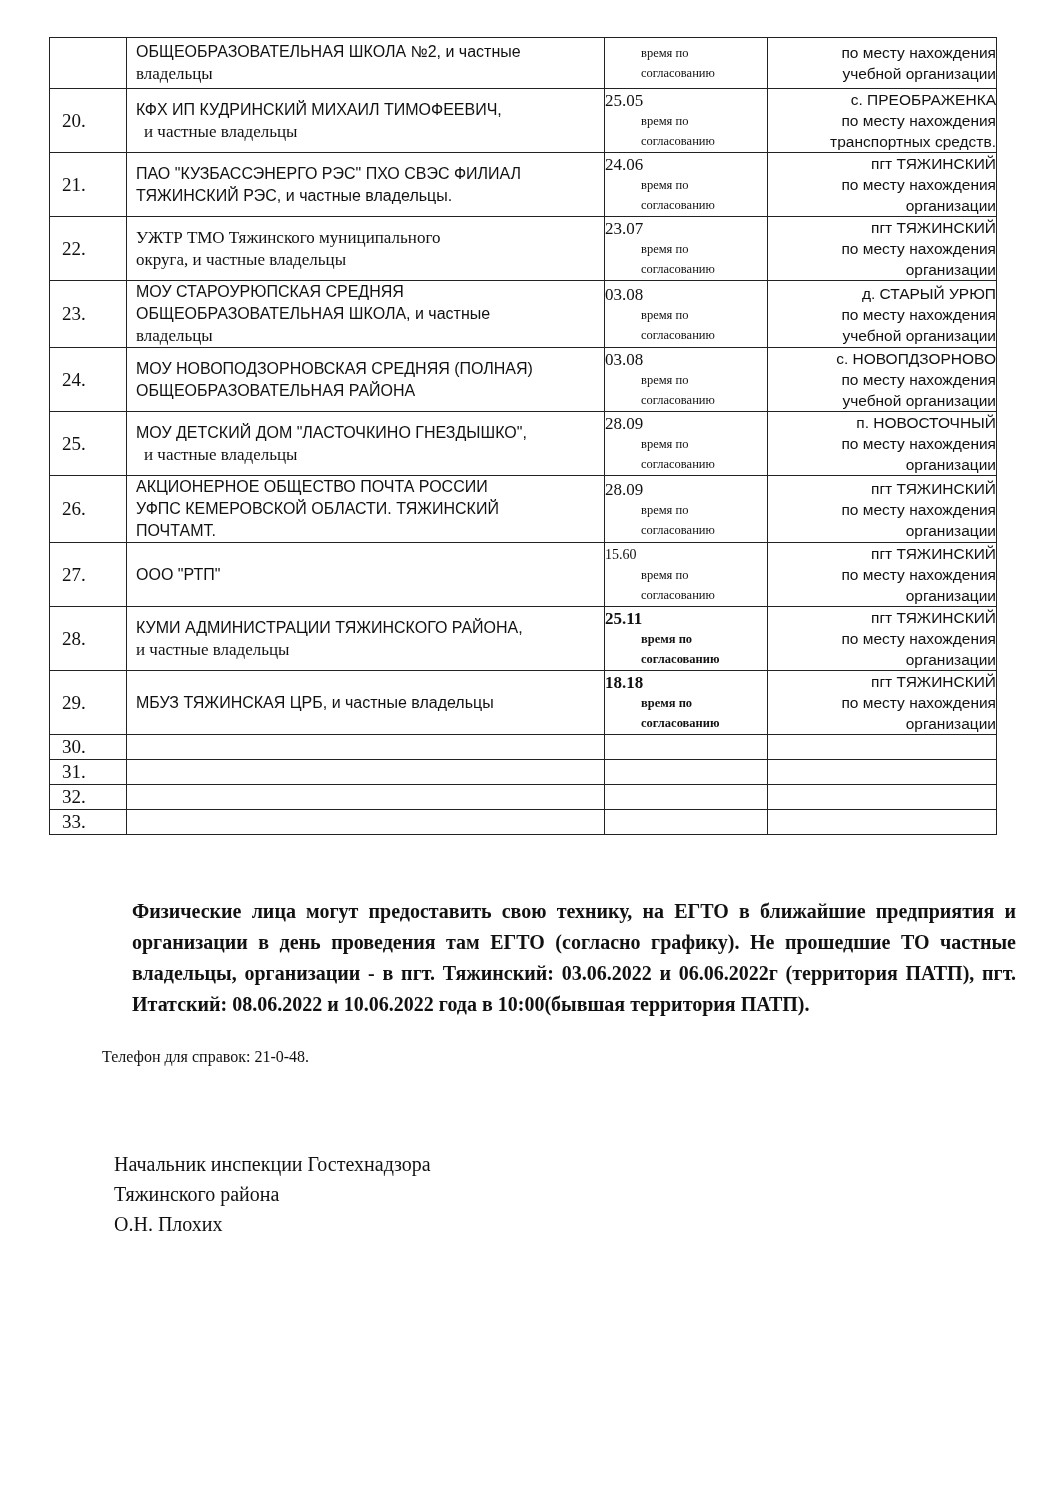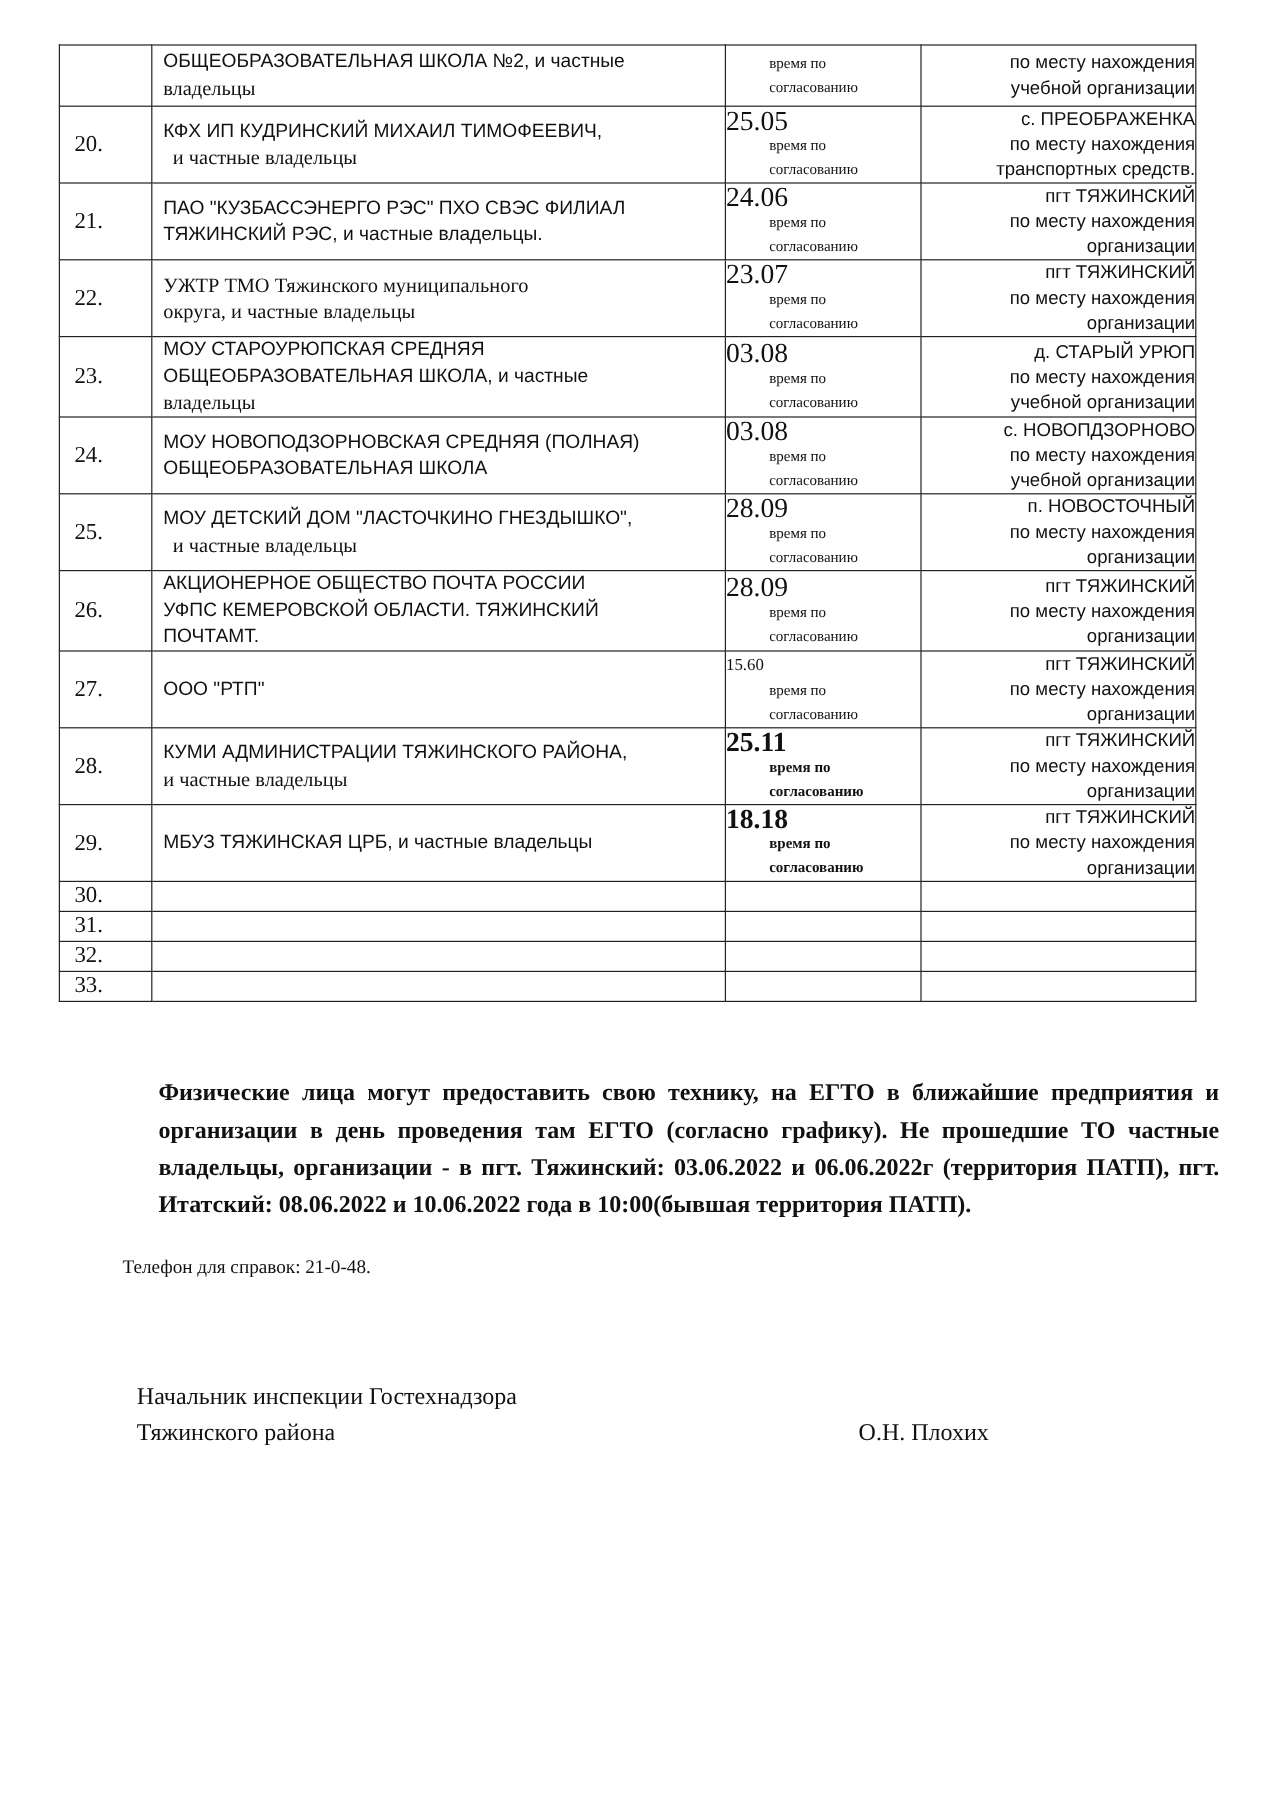--- a/index.html
+++ b/index.html
@@ -12,21 +12,21 @@
   }
   .sched td {
     border: 1.5px solid #222;
     padding: 0;
     vertical-align: middle;
   }
   .c-num { width: 64px; font-family: "Liberation Serif", serif; font-size: 19px; padding-left: 12px !important; }
   .c-org { width: 468px; font-family: "Liberation Sans", sans-serif; font-size: 16px; line-height: 22px; padding-left: 9px !important; }
   .c-date { width: 162px; font-family: "Liberation Serif", serif; }
   .c-place { text-align: right; font-family: "Liberation Sans", sans-serif; font-size: 15.5px; line-height: 21px; }
-  .date-val { font-size: 23px; line-height: 21px; display: block; }
+  .date-val { font-size: 17px; line-height: 21px; display: block; }
   .date-val.small { font-size: 14px; }
   .date-note { font-size: 12.5px; line-height: 20px; display: block; }
   .bold { font-weight: bold; }
   .org-serif { font-family: "Liberation Serif", serif; font-size: 17px; }
   .org-indent { padding-left: 8px; }
   .row-first td { height: 50px; }
   .row-std td { height: 60px; }
   .row-empty td { height: 24px; }
   .notice {
     position: absolute; left: 114px; top: 878px; width: 884px;
@@ -34,21 +34,21 @@
     line-height: 31px; text-align: justify; margin: 18px;
   }
   .phone {
     position: absolute; left: 102px; top: 1048px;
     font-family: "Liberation Serif", serif; font-size: 16px; margin: 0;
   }
   .sign {
     position: absolute; left: 114px; top: 1149px; width: 710px;
     font-family: "Liberation Serif", serif; font-size: 20px; line-height: 30px;
   }
-  .sign-row { display: flex; justify-content: space-between; }
+  .sign-row { display: flex; justify-content: space-between; flex-direction: column; }
 </style>
 </head>
 <body>
 
 <table class="sched">
   <tbody>
 
     <tr class="row-first">
       <td class="c-num"></td>
       <td class="c-org">
@@ -130,21 +130,21 @@
         <div>д. СТАРЫЙ УРЮП</div>
         <div>по месту нахождения</div>
         <div>учебной организации</div>
       </td>
     </tr>
 
     <tr class="row-std">
       <td class="c-num">24.</td>
       <td class="c-org">
         <div>МОУ НОВОПОДЗОРНОВСКАЯ СРЕДНЯЯ (ПОЛНАЯ)</div>
-        <div>ОБЩЕОБРАЗОВАТЕЛЬНАЯ ШКОЛА</div>
+        <div>ОБЩЕОБРАЗОВАТЕЛЬНАЯ РАЙОНА</div>
       </td>
       <td class="c-date">
         <span class="date-val">03.08</span>
         <span class="date-note" style="width:90px;margin:0 auto;">время по согласованию</span>
       </td>
       <td class="c-place">
         <div>с. НОВОПДЗОРНОВО</div>
         <div>по месту нахождения</div>
         <div>учебной организации</div>
       </td>

